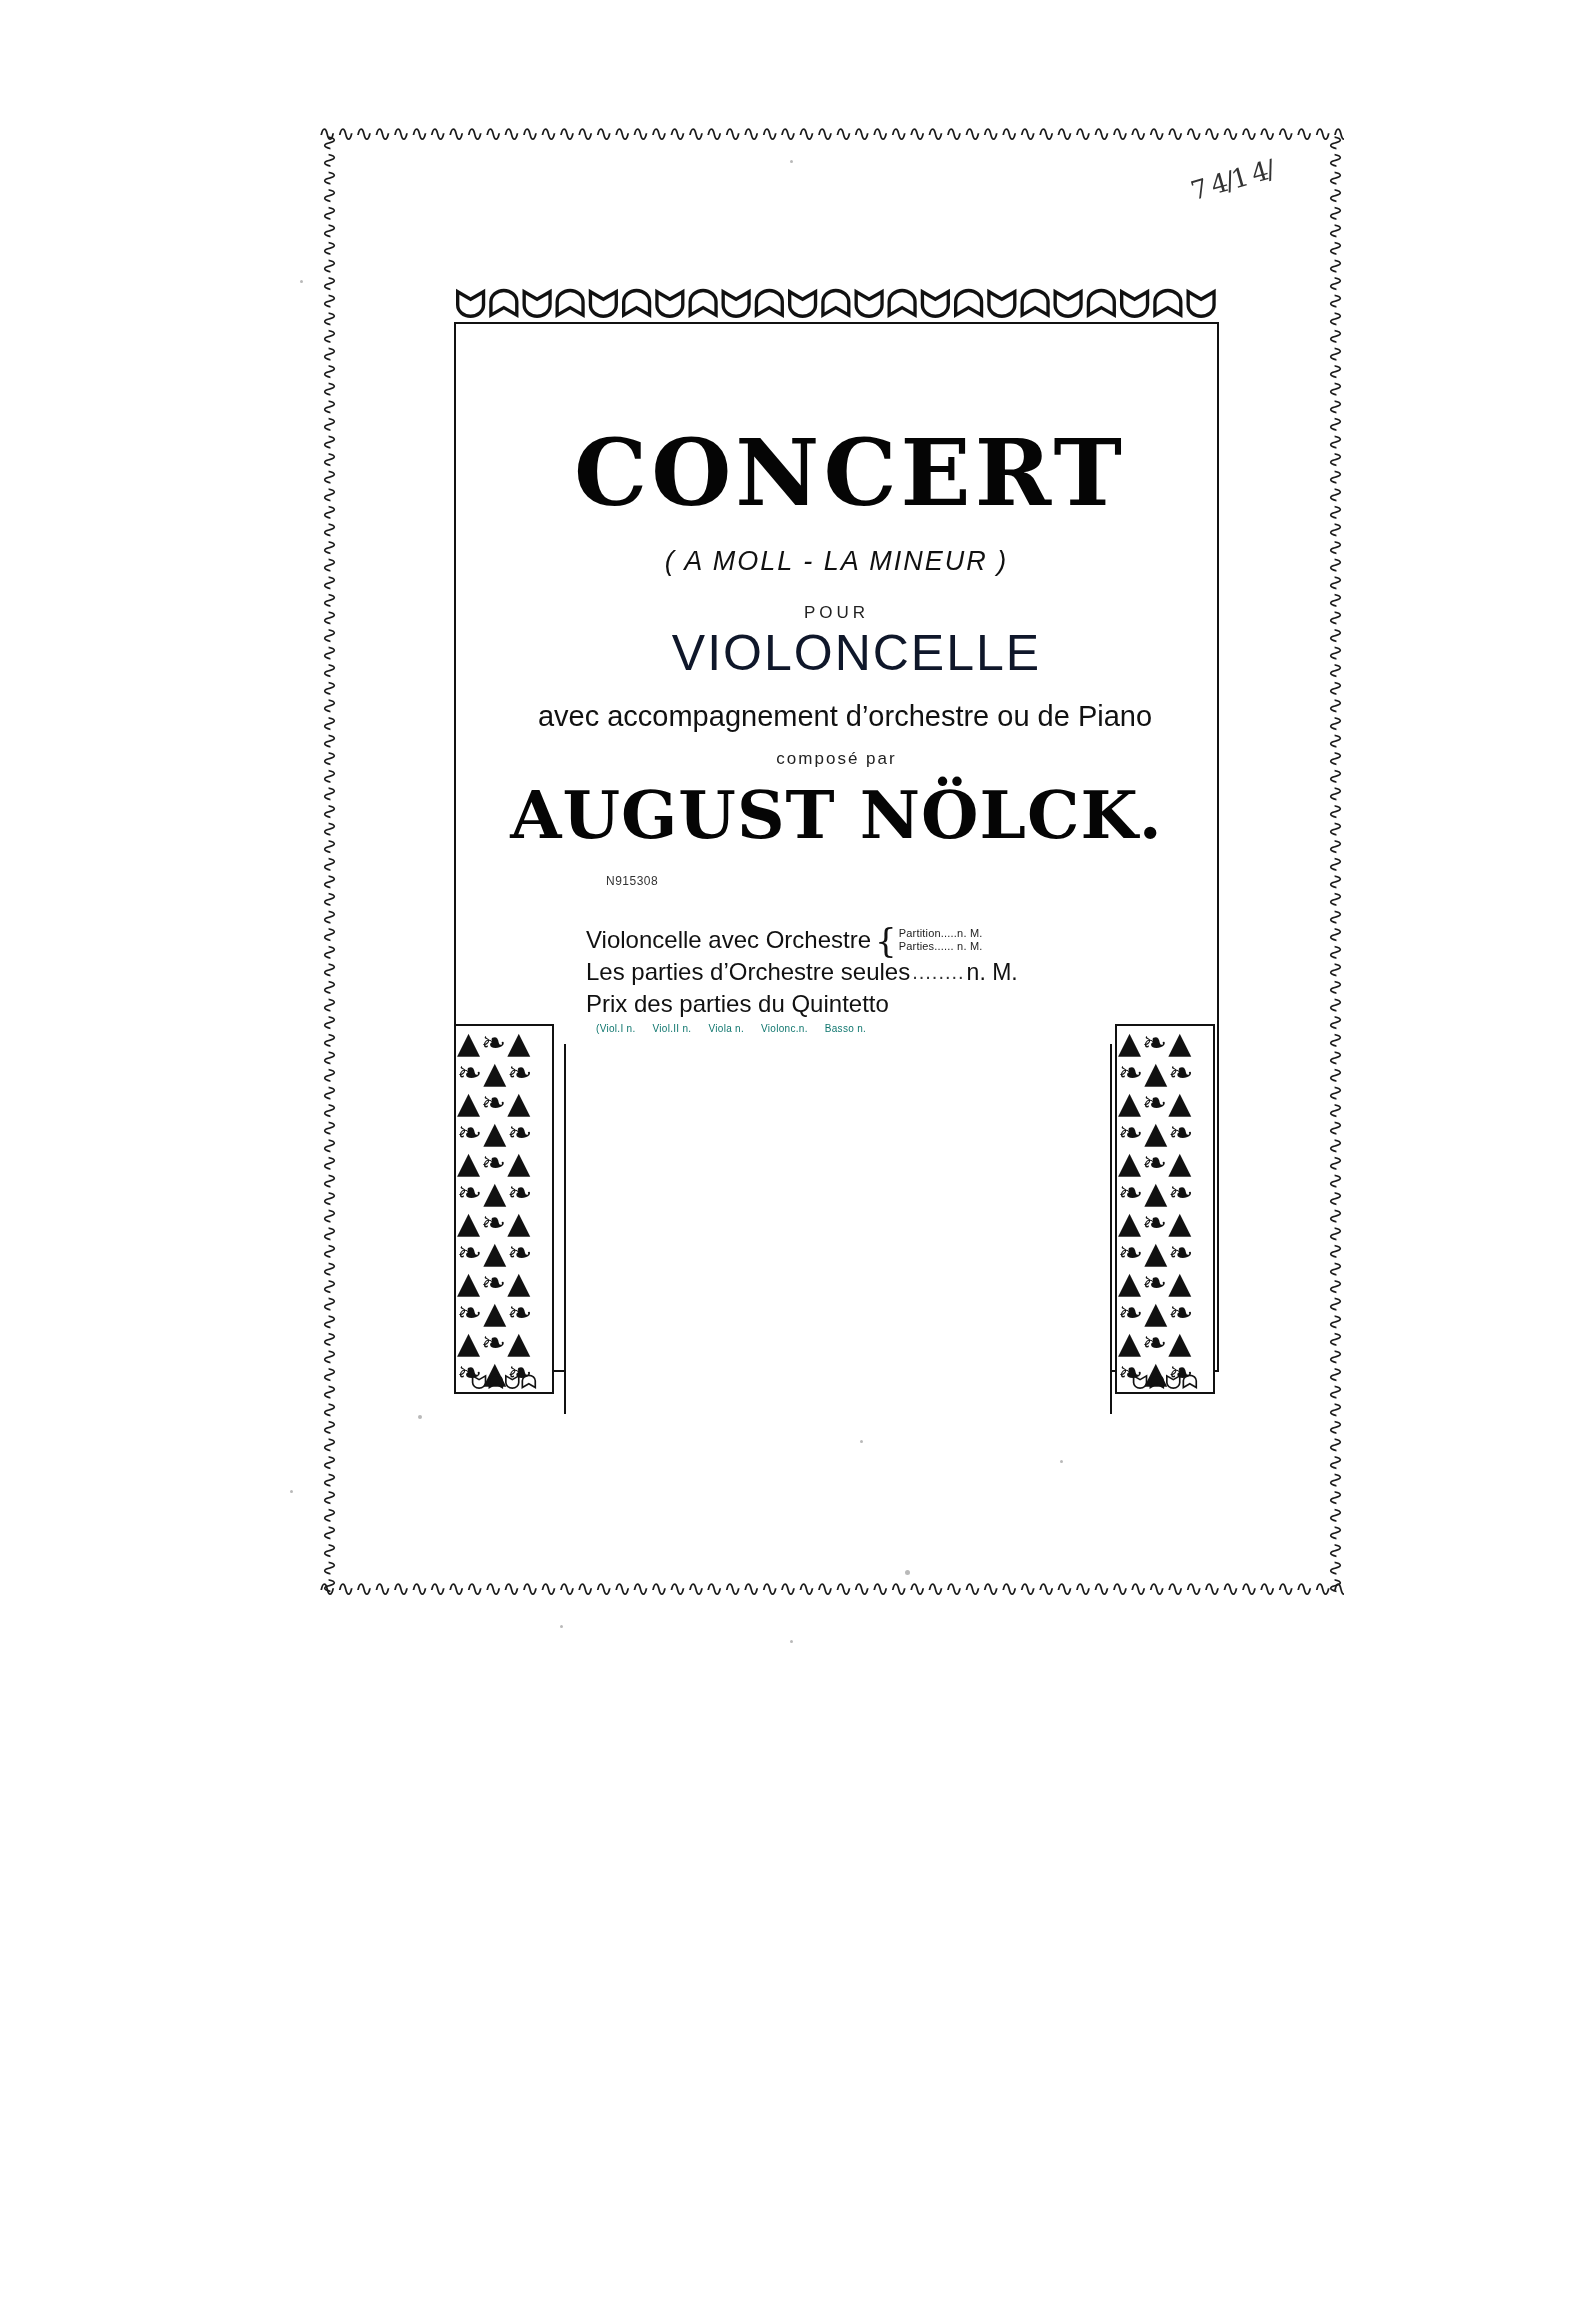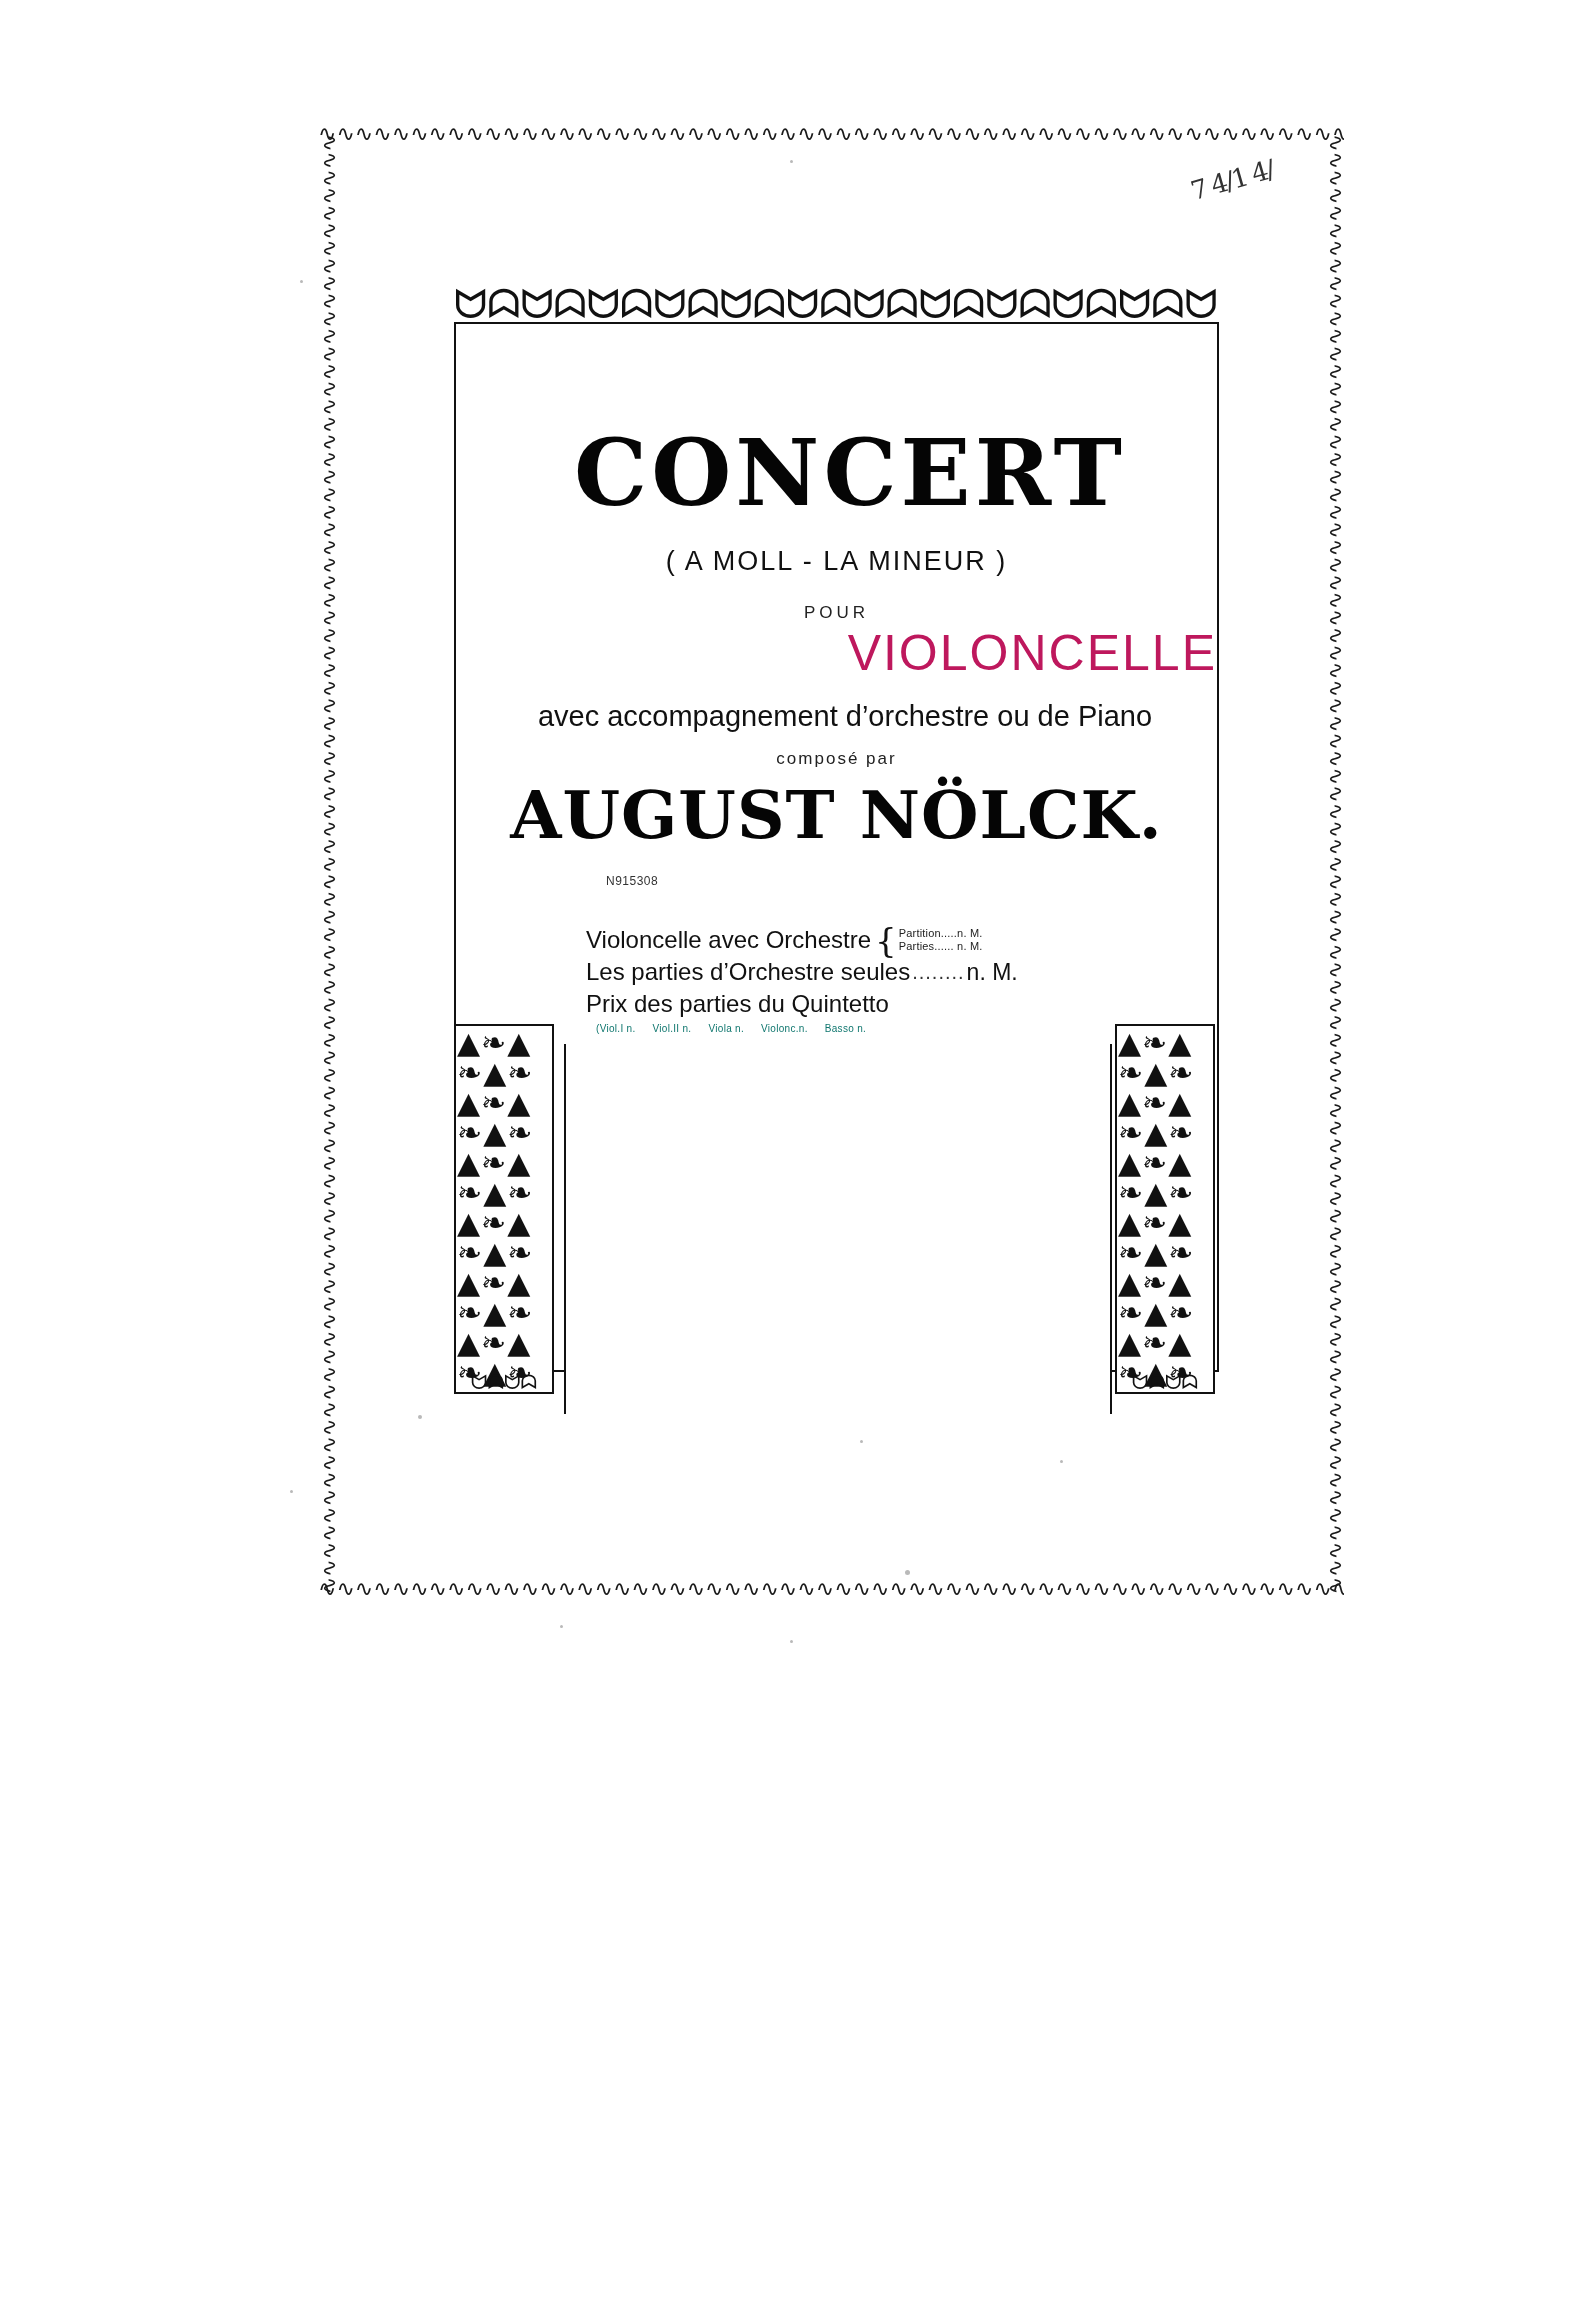--- a/index.html
+++ b/index.html
@@ -160,39 +160,40 @@
     padding-left: 27px;
   }
   #title-key {
     position: absolute;
     left: 0; right: 0;
     top: 222px;
     text-align: center;
     font-size: 27px;
     letter-spacing: 2px;
     color: #111;
+    font-style: italic;
   }
   #title-pour {
     position: absolute;
     left: 0; right: 0;
     top: 272px;
     text-align: center;
     font-size: 17px;
     letter-spacing: 4px;
     color: #222;
     margin-top: 7px;
   }
   #title-instrument {
     position: absolute;
     left: 0; right: 0;
     top: 300px;
-    text-align: right;
+    text-align: center;
     font-size: 50px;
     letter-spacing: 2px;
-    color: #be185d;
+    color: #0f172a;
     padding-left: 40px;
   }
   #title-accompaniment {
     position: absolute;
     left: 0; right: 0;
     top: 376px;
     text-align: center;
     font-size: 29px;
     color: #111;
     margin-left: 17px;

